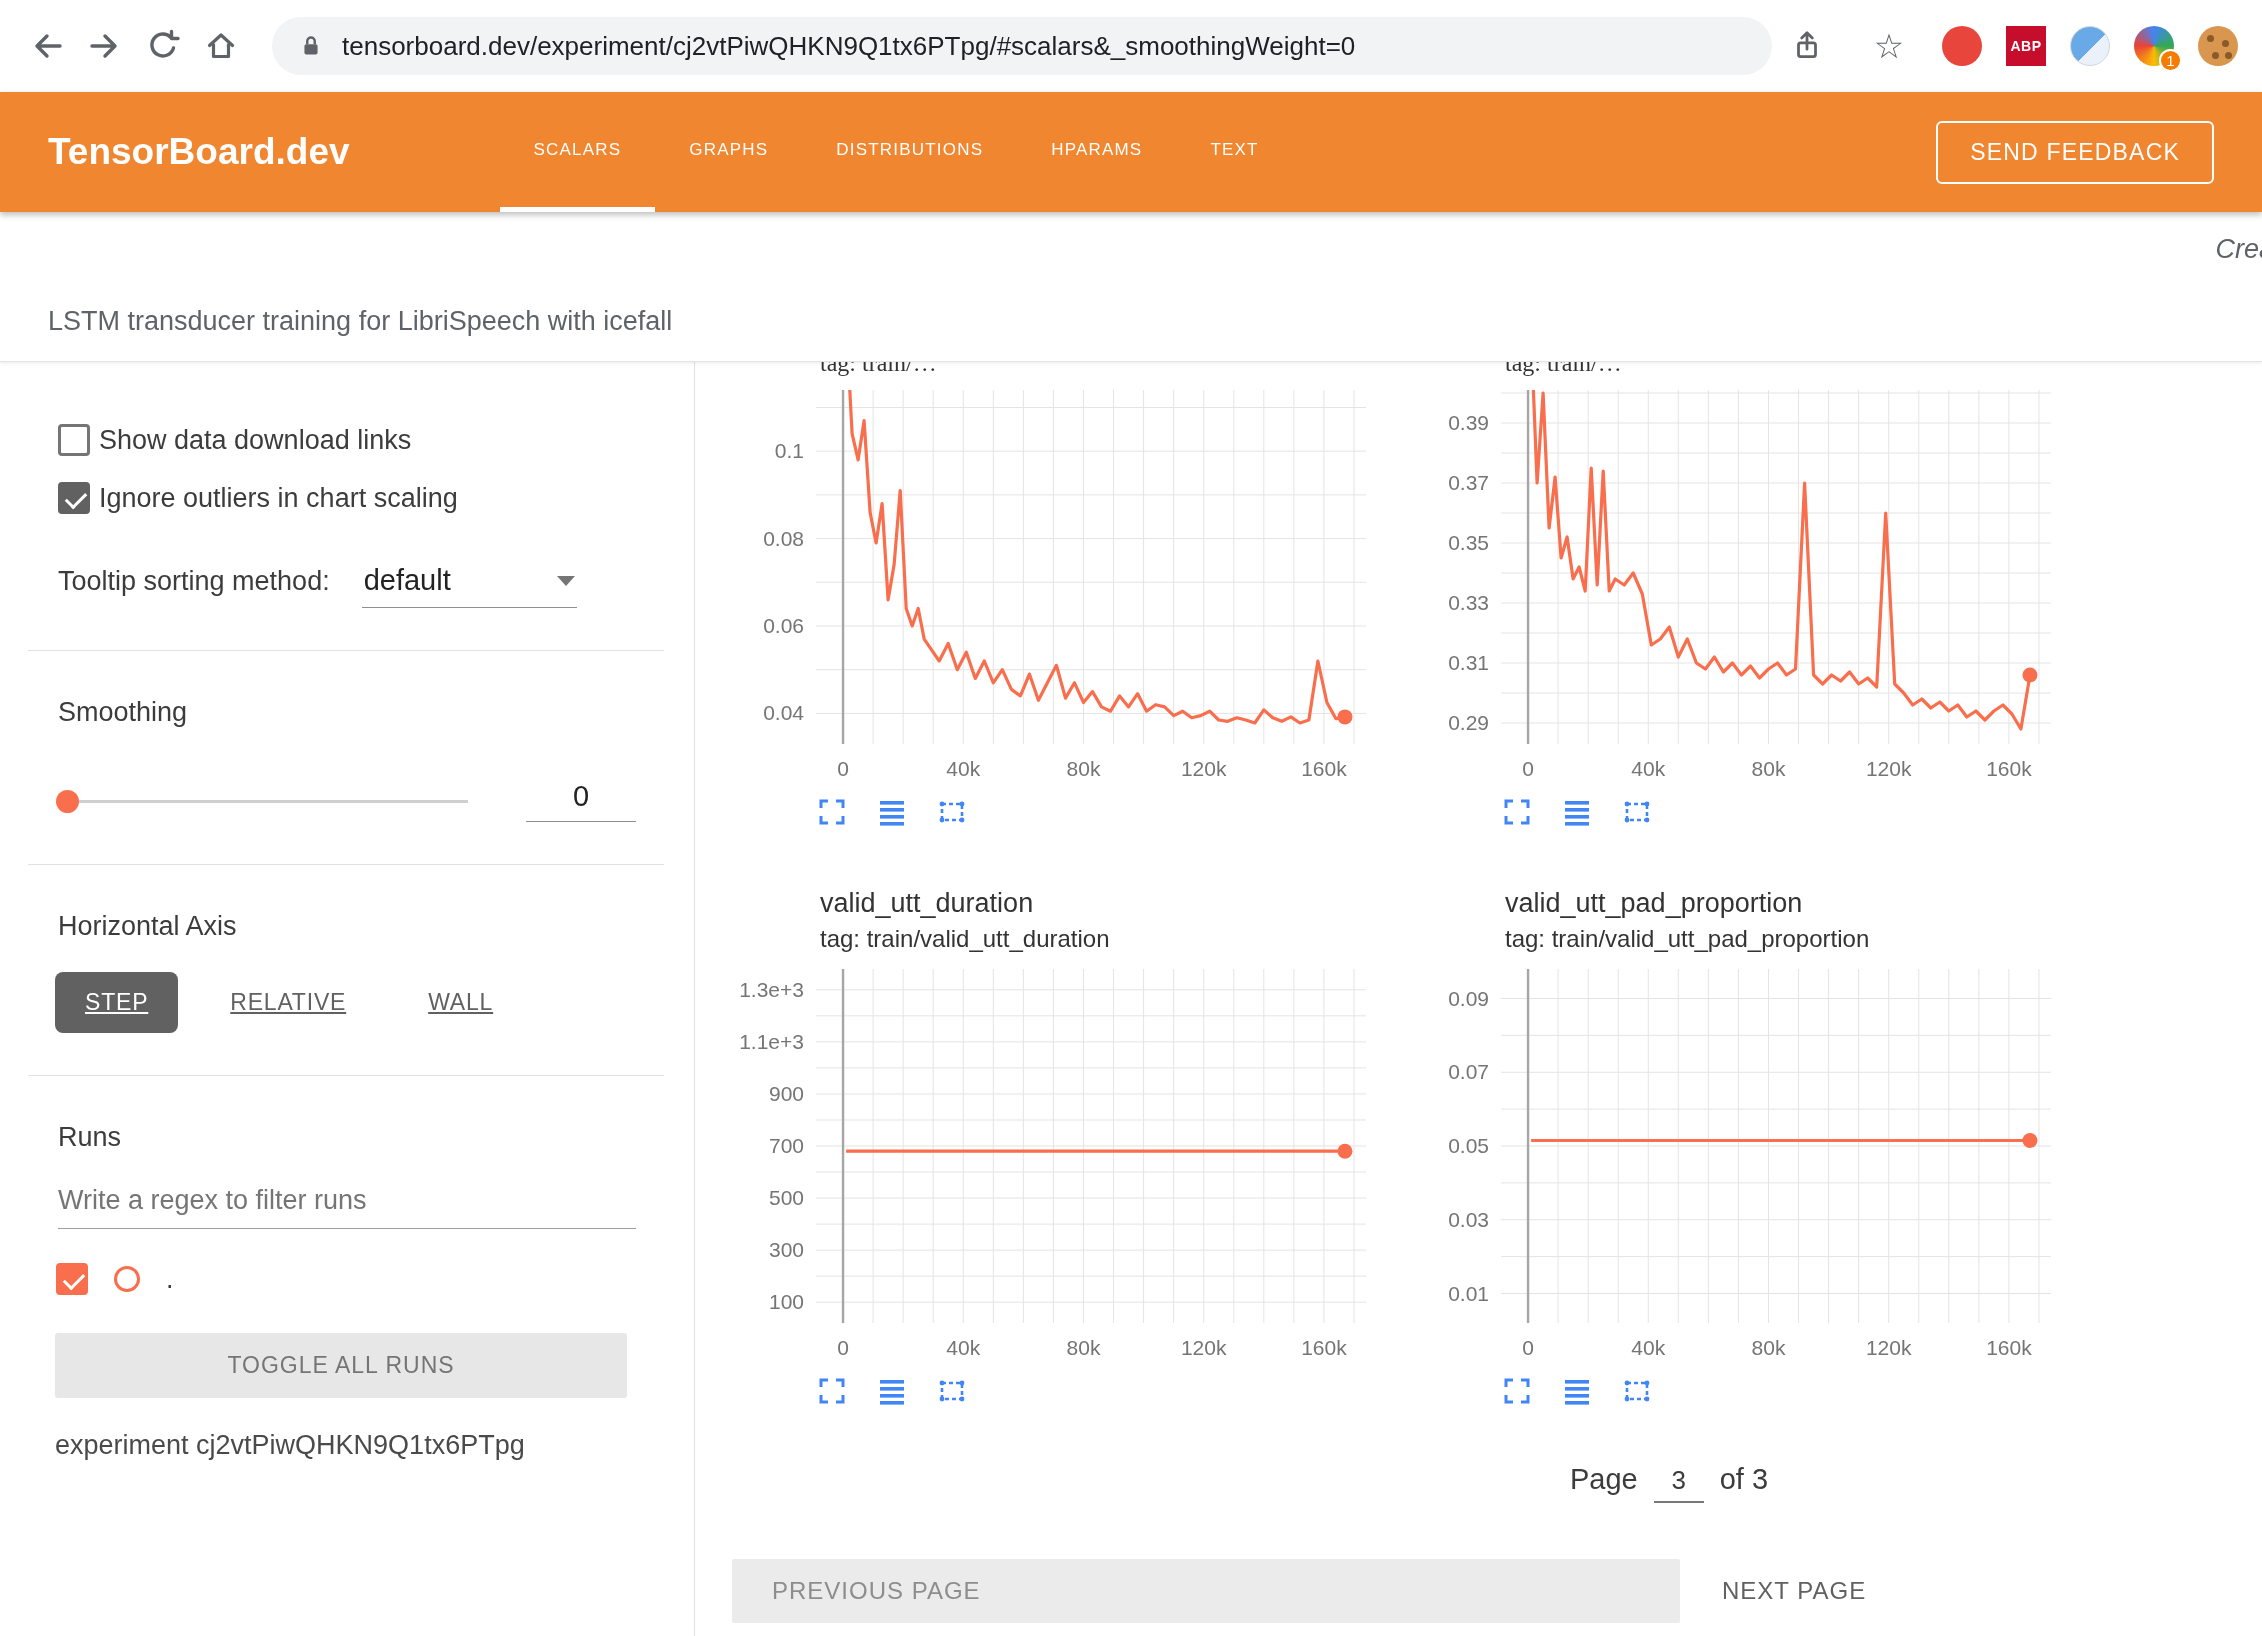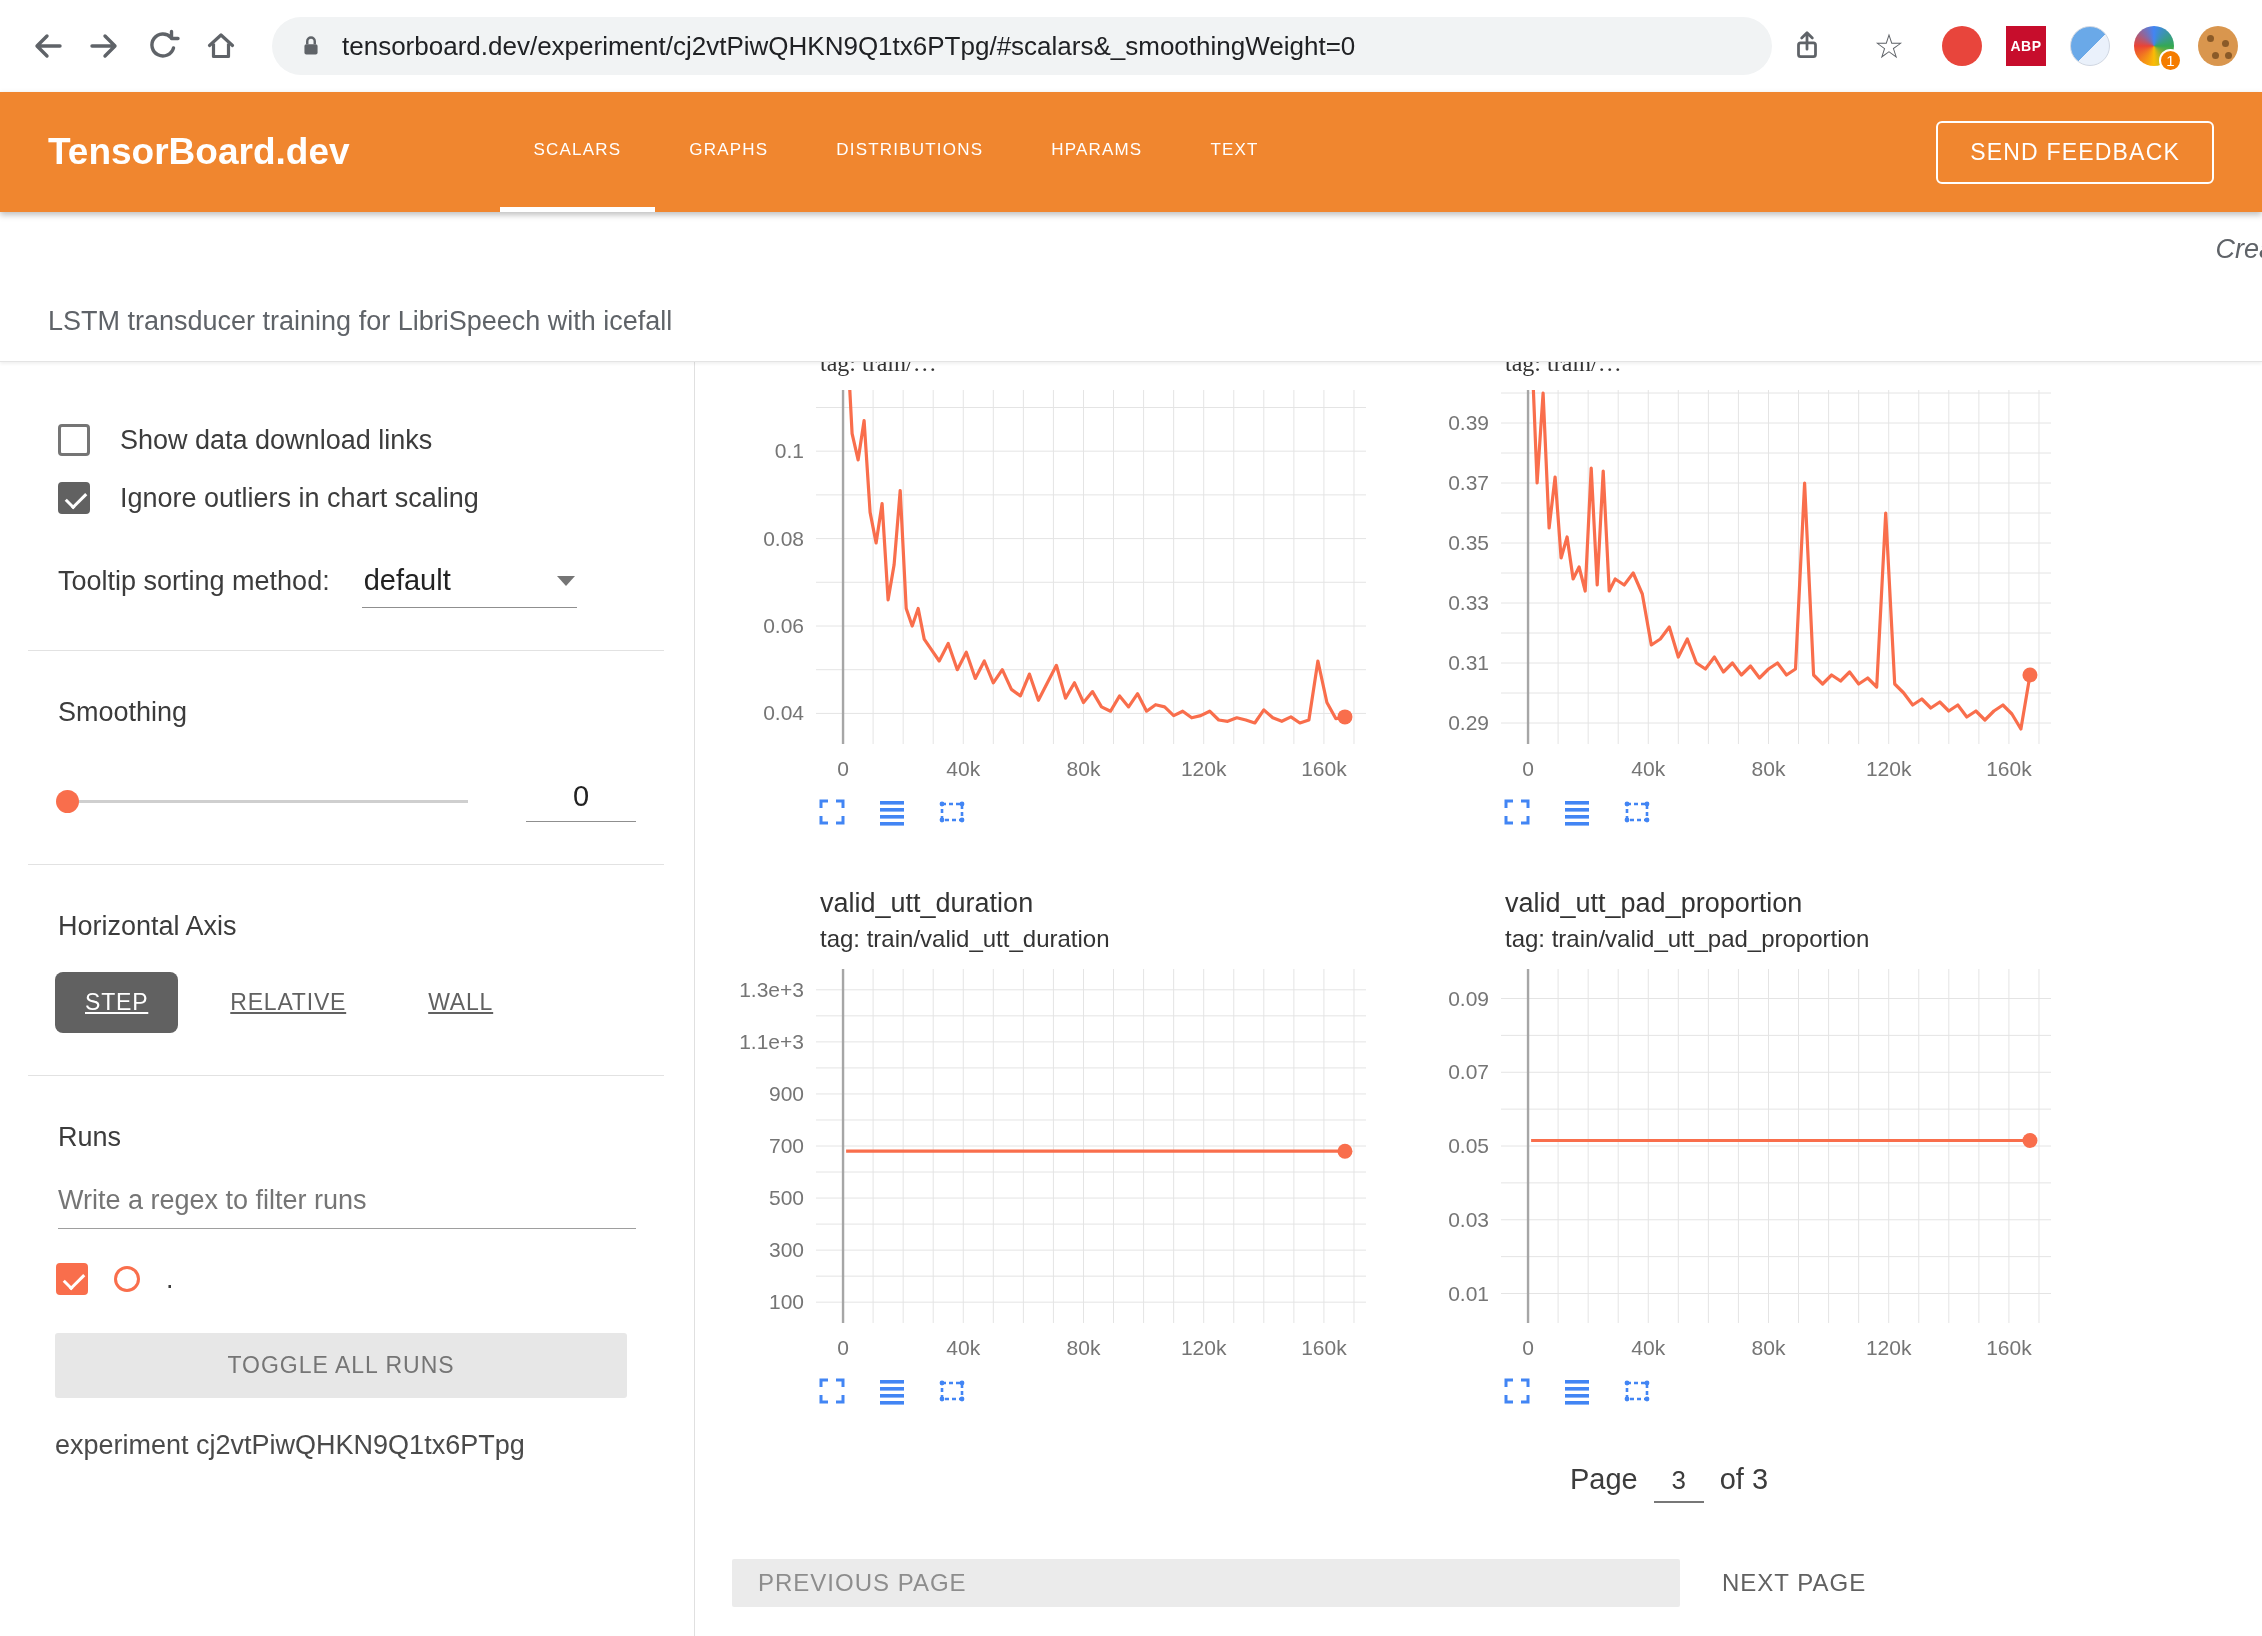--- a/index.html
+++ b/index.html
@@ -34,21 +34,21 @@
   .subheader{ height:150px; position:relative; background:#fff; border-bottom:1px solid #e4e4e4; box-shadow:0 2px 3px rgba(0,0,0,.06); }
   .crea{ position:absolute; top:22px; right:-12px; font-style:italic; font-size:27px; color:#5f6368; white-space:nowrap; }
   .exp-title{ position:absolute; left:48px; bottom:24px; font-size:27px; color:#5f6368; }
 
   
   .content{ display:flex; height:1274px; }
   .sidebar{ flex:0 0 695px; width:695px; background:#fff; border-right:1px solid #e0e0e0; box-shadow:2px 0 4px rgba(0,0,0,.05); padding-top:62px; }
   .main{ flex:1; padding-left:25px; background:#fff; }
 
   
-  .check-row{ display:flex; align-items:center; gap:30px; margin:0 0 26px 58px; font-size:27px; }
+  .check-row{ display:flex; align-items:center; gap:9px; margin:0 0 26px 58px; font-size:27px; }
   .checkbox{ width:32px; height:32px; border:3px solid #757575; border-radius:4px; position:relative; flex:0 0 auto; }
   .checkbox.checked{ background:#616161; border-color:#616161; }
   .checkbox.orange{ background:#f96e4c; border-color:#f96e4c; }
   .checkbox.checked::after, .checkbox.orange::after{ content:""; position:absolute; left:9px; top:3px; width:9px; height:17px; border:solid #fff; border-width:0 3px 3px 0; transform:rotate(45deg); }
   .tooltip-row{ display:flex; align-items:baseline; gap:32px; margin:50px 0 0 58px; font-size:27px; }
   .dropdown{ position:relative; width:215px; border-bottom:1px solid #8f8f8f; font-size:29px; color:#222; padding:0 40px 10px 2px; cursor:pointer; }
   .dd-arrow{ position:absolute; right:2px; top:12px; width:0; height:0; border-left:9px solid transparent; border-right:9px solid transparent; border-top:10px solid #757575; }
   .divider{ height:1px; background:#e2e2e2; margin:42px 30px 0 28px; }
   .section-label{ margin:46px 0 0 58px; font-size:27px; }
   .slider-row{ display:flex; align-items:center; margin:52px 58px 0 60px; }
@@ -76,21 +76,21 @@
   .chart-svg{ display:block; width:660px; height:408px; }
   svg text{ font-family:"Liberation Sans", sans-serif; }
   .card-icons{ display:flex; gap:28px; margin:8px 0 30px 96px; }
   .card-icons .icon-btn{ width:32px; height:32px; display:flex; align-items:center; justify-content:center; background:none; border:none; cursor:pointer; }
 
   
   .pagination-wrap{ width:100%; }
   .pagination{ display:flex; align-items:baseline; gap:16px; justify-content:center; transform:translateX(178px); margin-top:26px; font-size:29px; color:#3c3c3c; }
   .page-input{ width:50px; text-align:center; font-size:26px; color:#3c3c3c; border:none; border-bottom:2px solid #777; padding-bottom:5px; font-family:inherit; outline:none; background:transparent; }
   .page-buttons{ display:flex; align-items:center; gap:42px; margin:56px 0 0 12px; }
-  .prev-btn{ width:948px; height:48px; background:#ebebeb; color:#8d8d8d; font-size:24px; letter-spacing:1px; display:flex; align-items:center; padding-left:26px; border:none; border-radius:2px; font-family:inherit; cursor:pointer; }
+  .prev-btn{ width:948px; height:64px; background:#ebebeb; color:#8d8d8d; font-size:24px; letter-spacing:1px; display:flex; align-items:center; padding-left:40px; border:none; border-radius:2px; font-family:inherit; cursor:pointer; }
   .next-btn{ background:none; border:none; font-size:24px; letter-spacing:1px; color:#616161; font-family:inherit; cursor:pointer; }
 </style>
 </head>
 <body>
 
 <div class="browser-bar">
   <div class="nav-btn">
     <svg width="36" height="36" viewBox="0 0 36 36">
         <path d="M31 18 H9 M18 8 L8 18 L18 28" stroke="#5f6368" stroke-width="3.4" fill="none" stroke-linecap="round" stroke-linejoin="round"></path>
       </svg>

